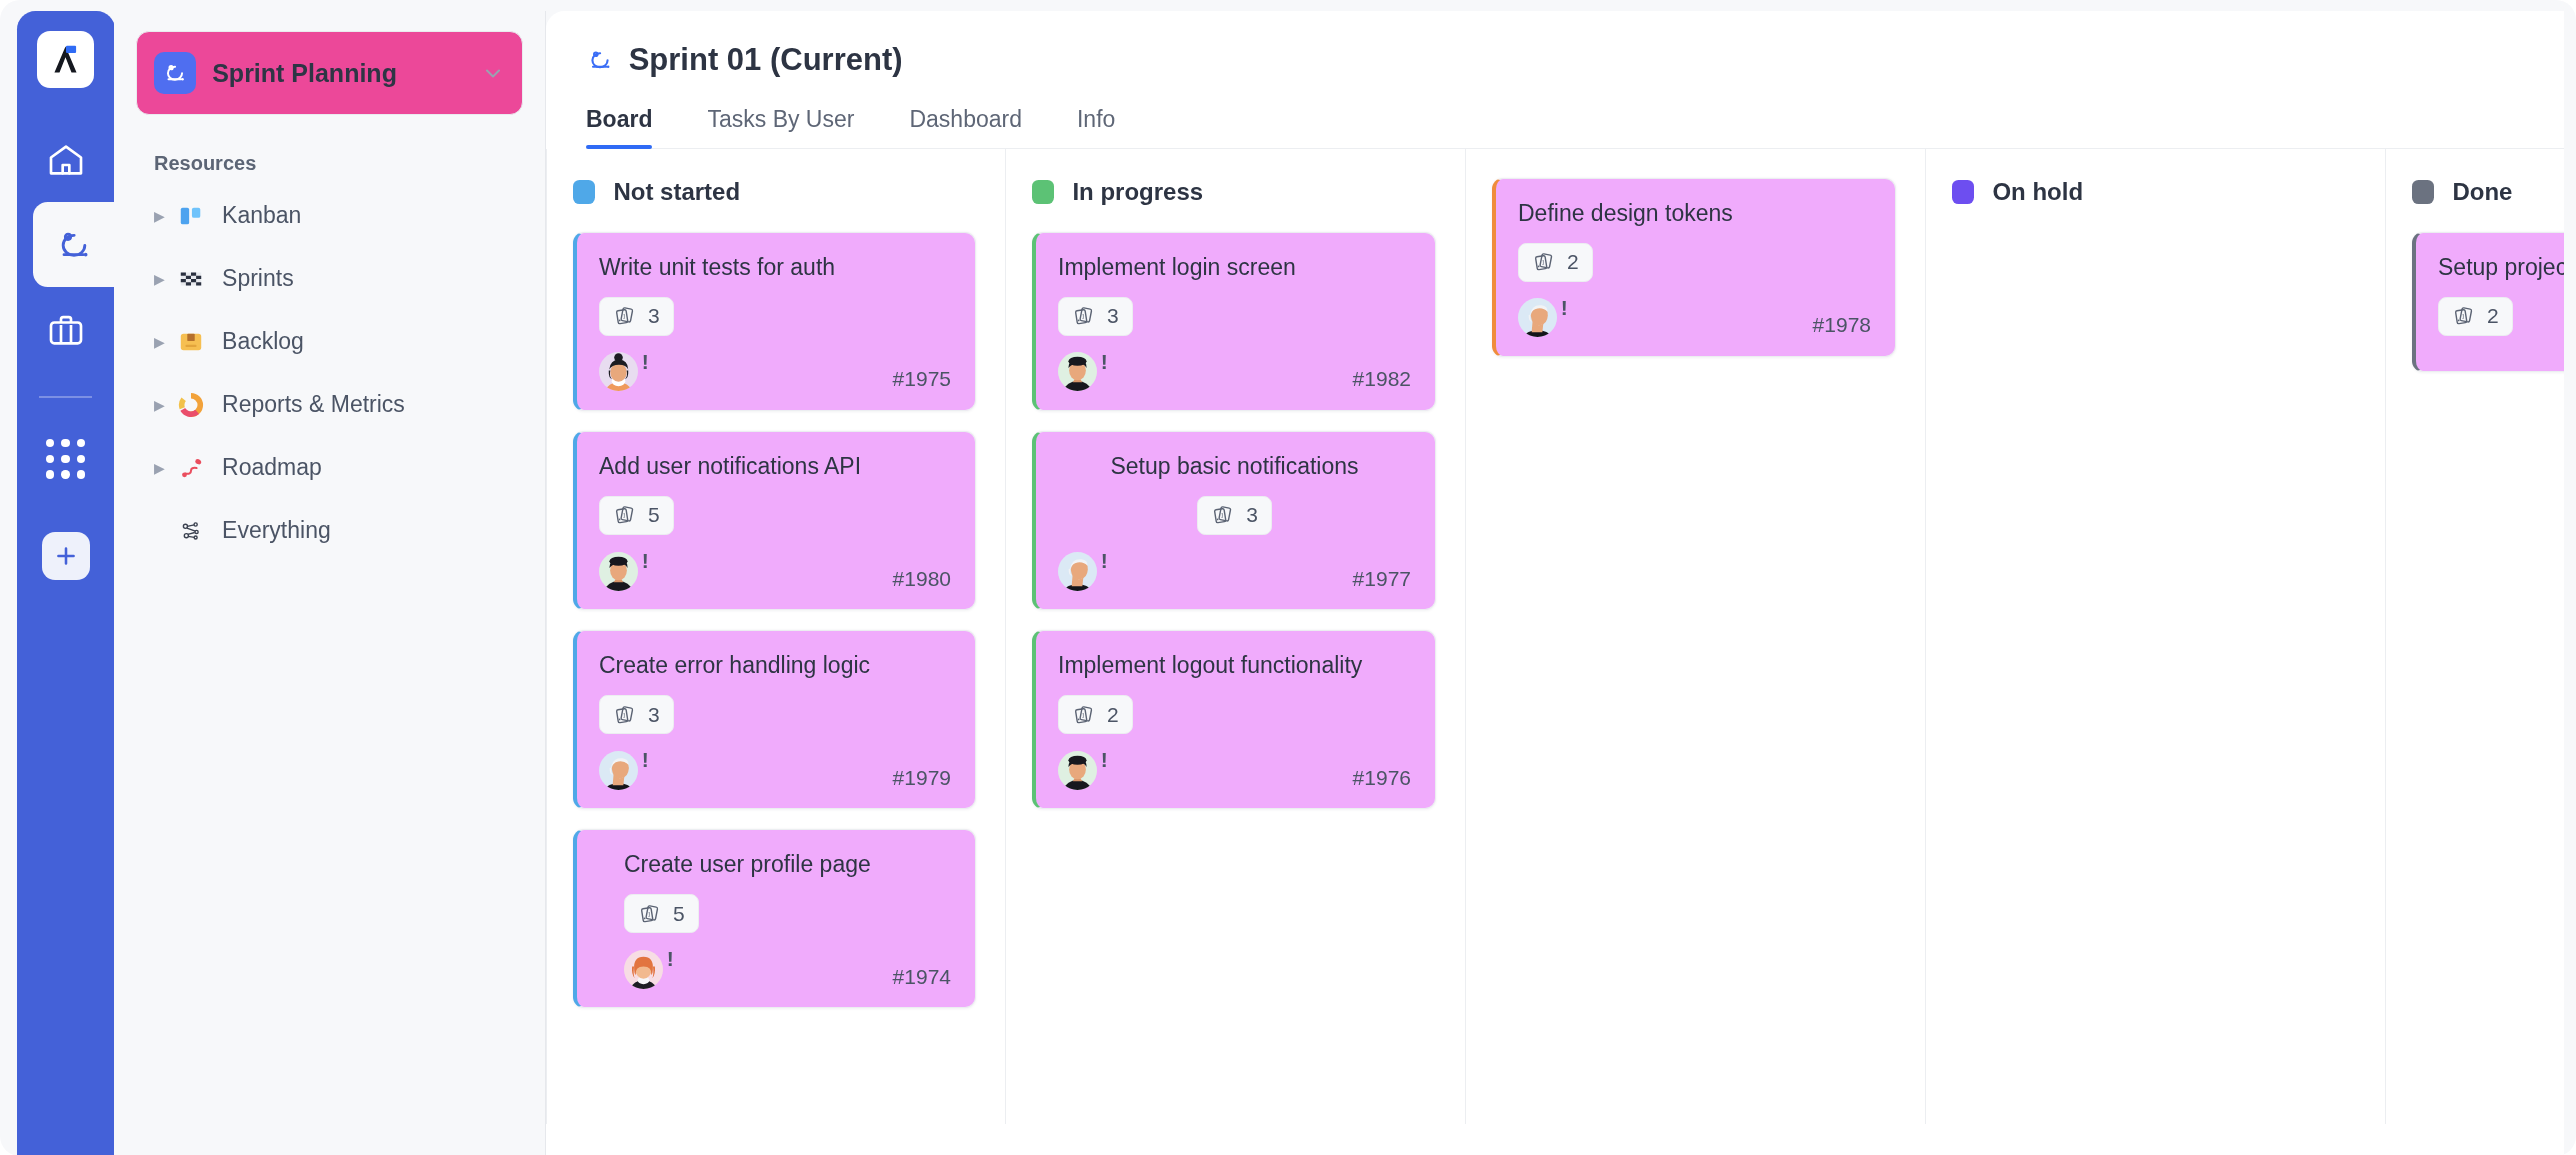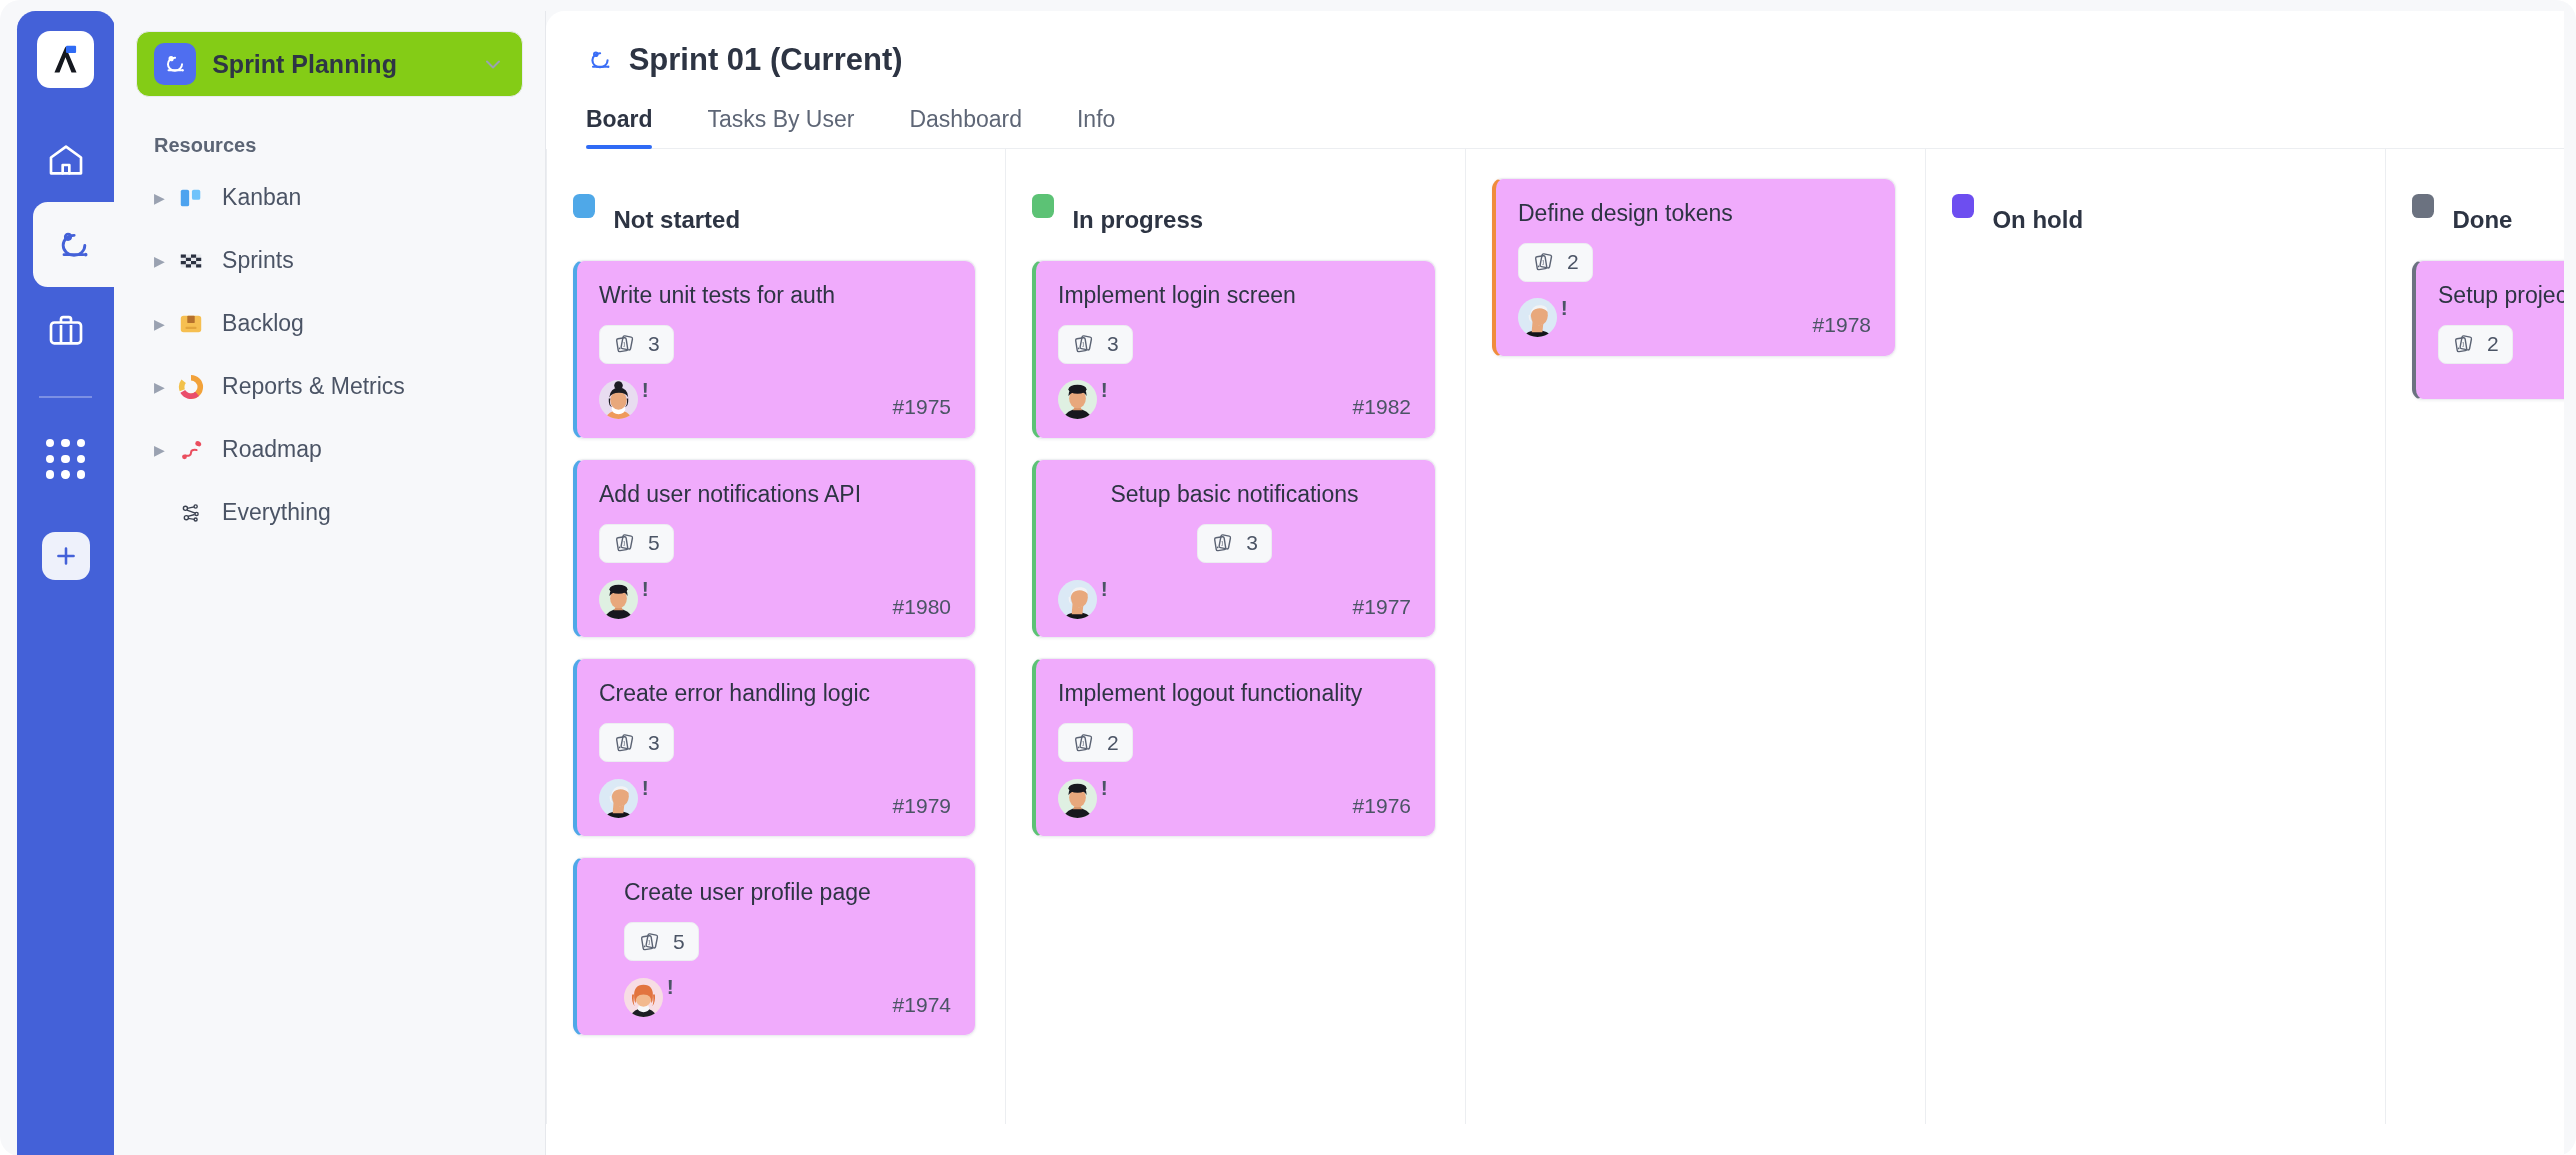--- a/index.html
+++ b/index.html
@@ -71,22 +71,22 @@
 
   
   #sidebar {
     position: absolute; left: 114px; top: 11px;
     width: 432px; height: 1150px;
     background: #f7f8fa;
     border-right: 0.9px solid #e6e8ec;
   }
   #ws-select {
     margin: 20px 22px 0 22px;
-    height: 66px;
-    background: #84cc16;
+    height: 84px;
+    background: #ec4899;
     border: 0.9px solid #e9ebef;
     border-radius: 13px;
     display: flex; align-items: center;
     padding: 0 16.6px;
     cursor: pointer;
   }
   #ws-icon {
     width: 42px; height: 42px;
     background: #4f6ef0; border-radius: 10px;
     display: flex; align-items: center; justify-content: center;
@@ -176,21 +176,20 @@
     padding-left: 26px; margin-bottom: 26px;
   }
   .col-dot {
     width: 22px; height: 24px; border-radius: 6.4px;
     flex: 0 0 auto;
   }
   .col-title {
     margin-left: 18.4px;
     font-size: 24px; font-weight: bold; color: #2d3443;
     white-space: nowrap;
-    margin-top: 28px;
   }
   .cards { padding: 0 29px 0 26px; }
 
   .card {
     background: #f0abfc;
     border: 0.9px solid #eceef1;
     border-radius: 11px;
     border-left-width: 4.6px; border-left-style: solid;
     box-shadow: 0 0.9px 2.8px rgba(20,28,50,0.06);
     padding: 20px 24px 18.4px 22px;

